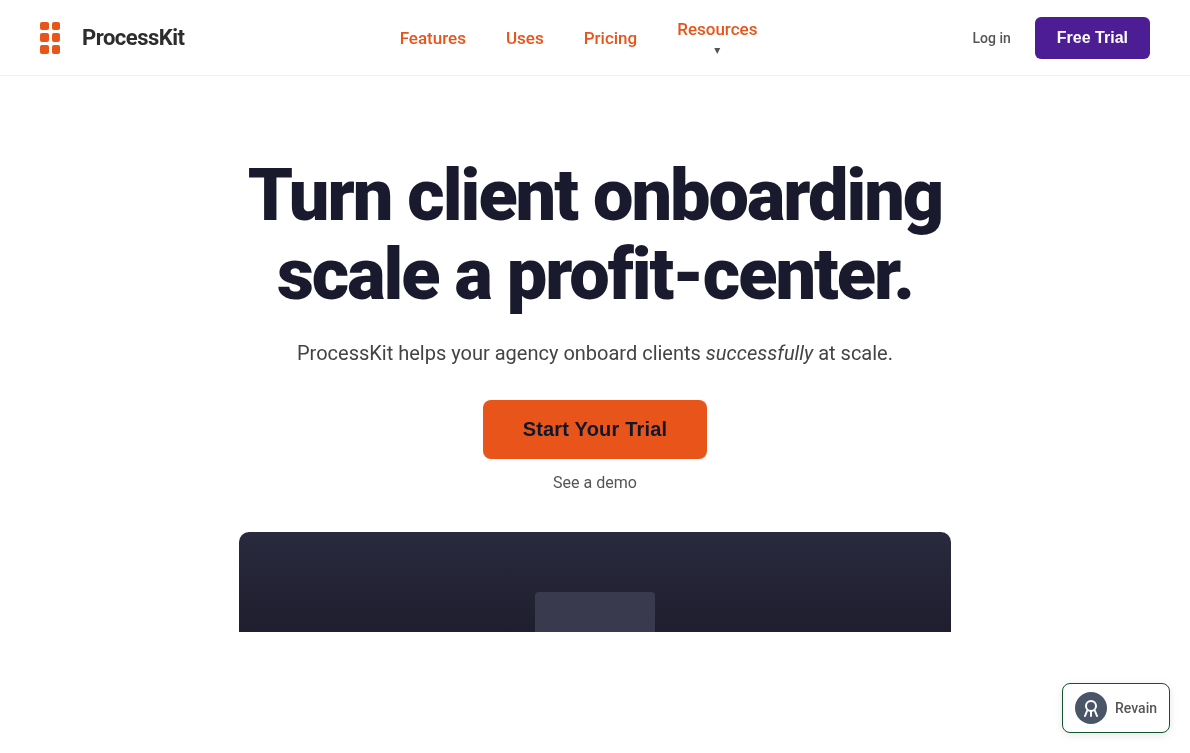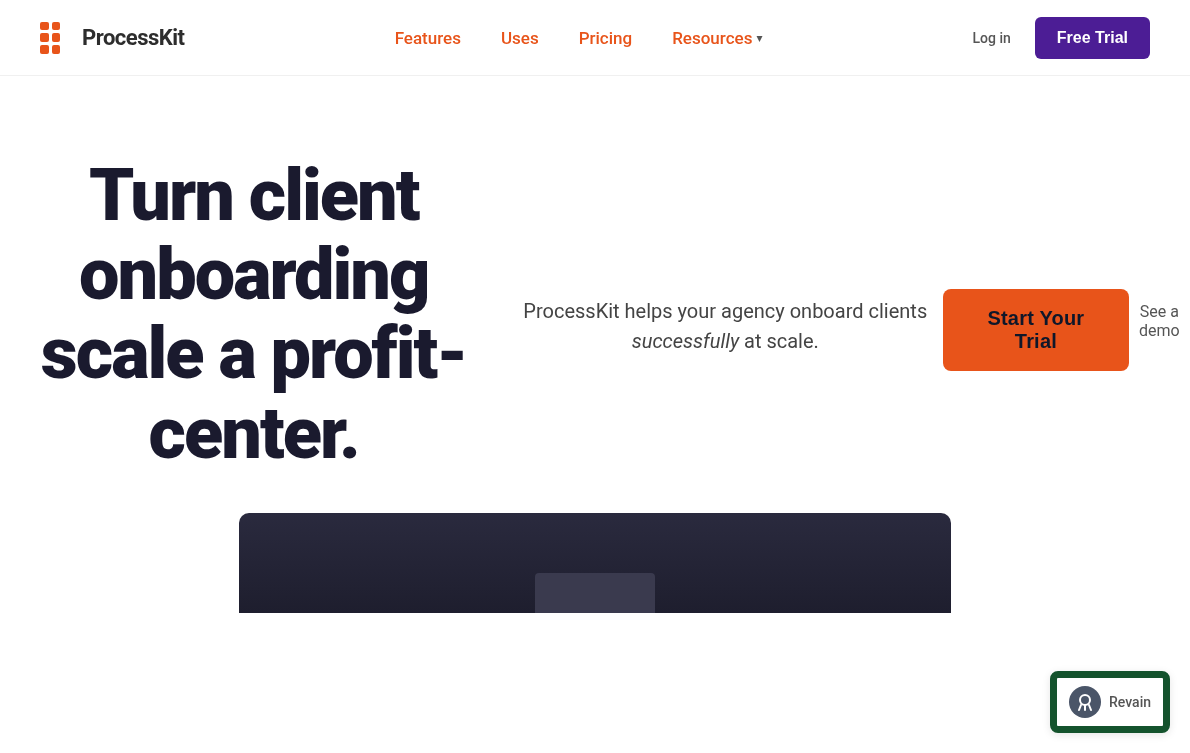--- a/index.html
+++ b/index.html
@@ -50,20 +50,21 @@
       font-weight: 500;
       color: #e8541a;
       text-decoration: none;
       cursor: pointer;
     }
 
     .nav-link-resources {
       display: flex;
       align-items: center;
       gap: 4px;
+      flex-direction: column;
     }
 
     .chevron-down {
       font-size: 12px;
       color: #555;
     }
 
     .navbar-right {
       display: flex;
       align-items: center;
@@ -85,21 +86,21 @@
       border-radius: 6px;
       padding: 12px 22px;
       font-size: 16px;
       font-weight: 600;
       cursor: pointer;
     }
 
     
     .hero {
       display: flex;
-      flex-direction: row;
+      flex-direction: column;
       align-items: center;
       justify-content: center;
       padding-top: 80px;
       text-align: center;
     }
 
     .hero-headline {
       font-size: 72px;
       font-weight: 900;
       color: #1a1a2e;
@@ -171,21 +172,21 @@
 
     
     .revain-widget {
       position: fixed;
       bottom: 20px;
       right: 20px;
       display: flex;
       align-items: center;
       gap: 8px;
       background: #fff;
-      border: 7px solid #14532d;
+      border: 1px solid #14532d;
       border-radius: 8px;
       padding: 8px 12px;
       box-shadow: 0 2px 8px rgba(0,0,0,0.1);
     }
 
     .revain-icon {
       width: 32px;
       height: 32px;
       background: #4a5568;
       border-radius: 50%;

